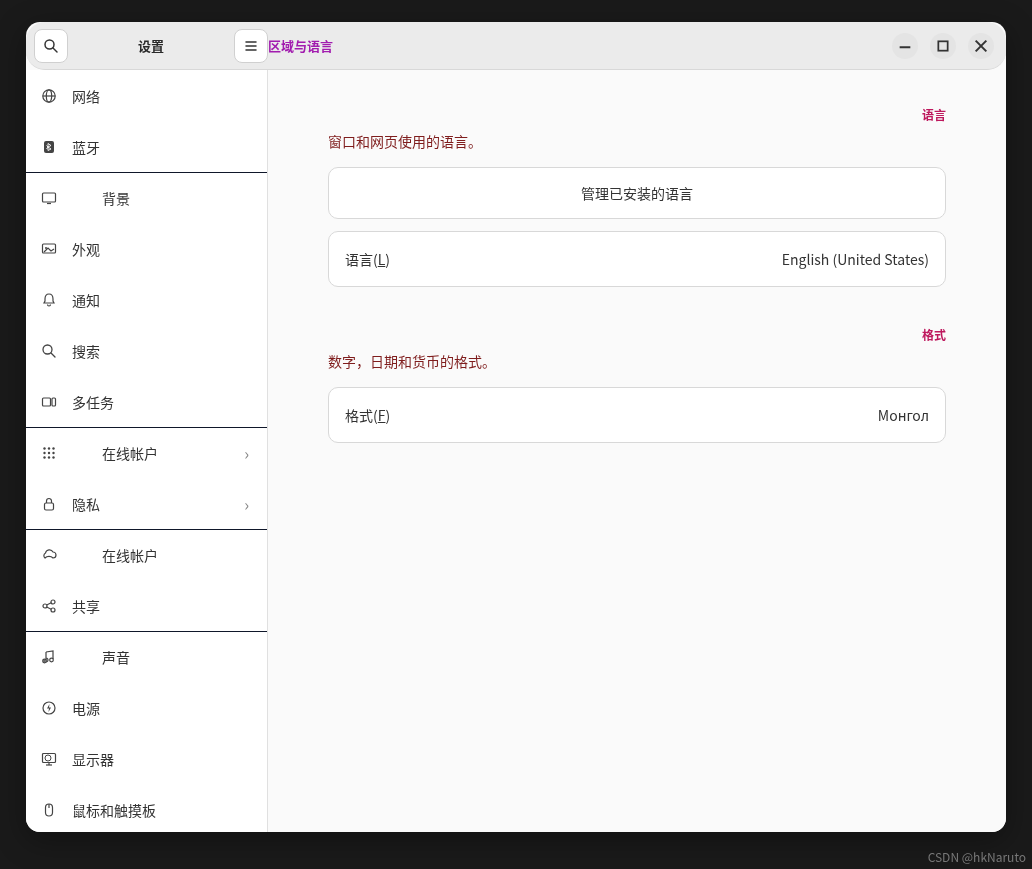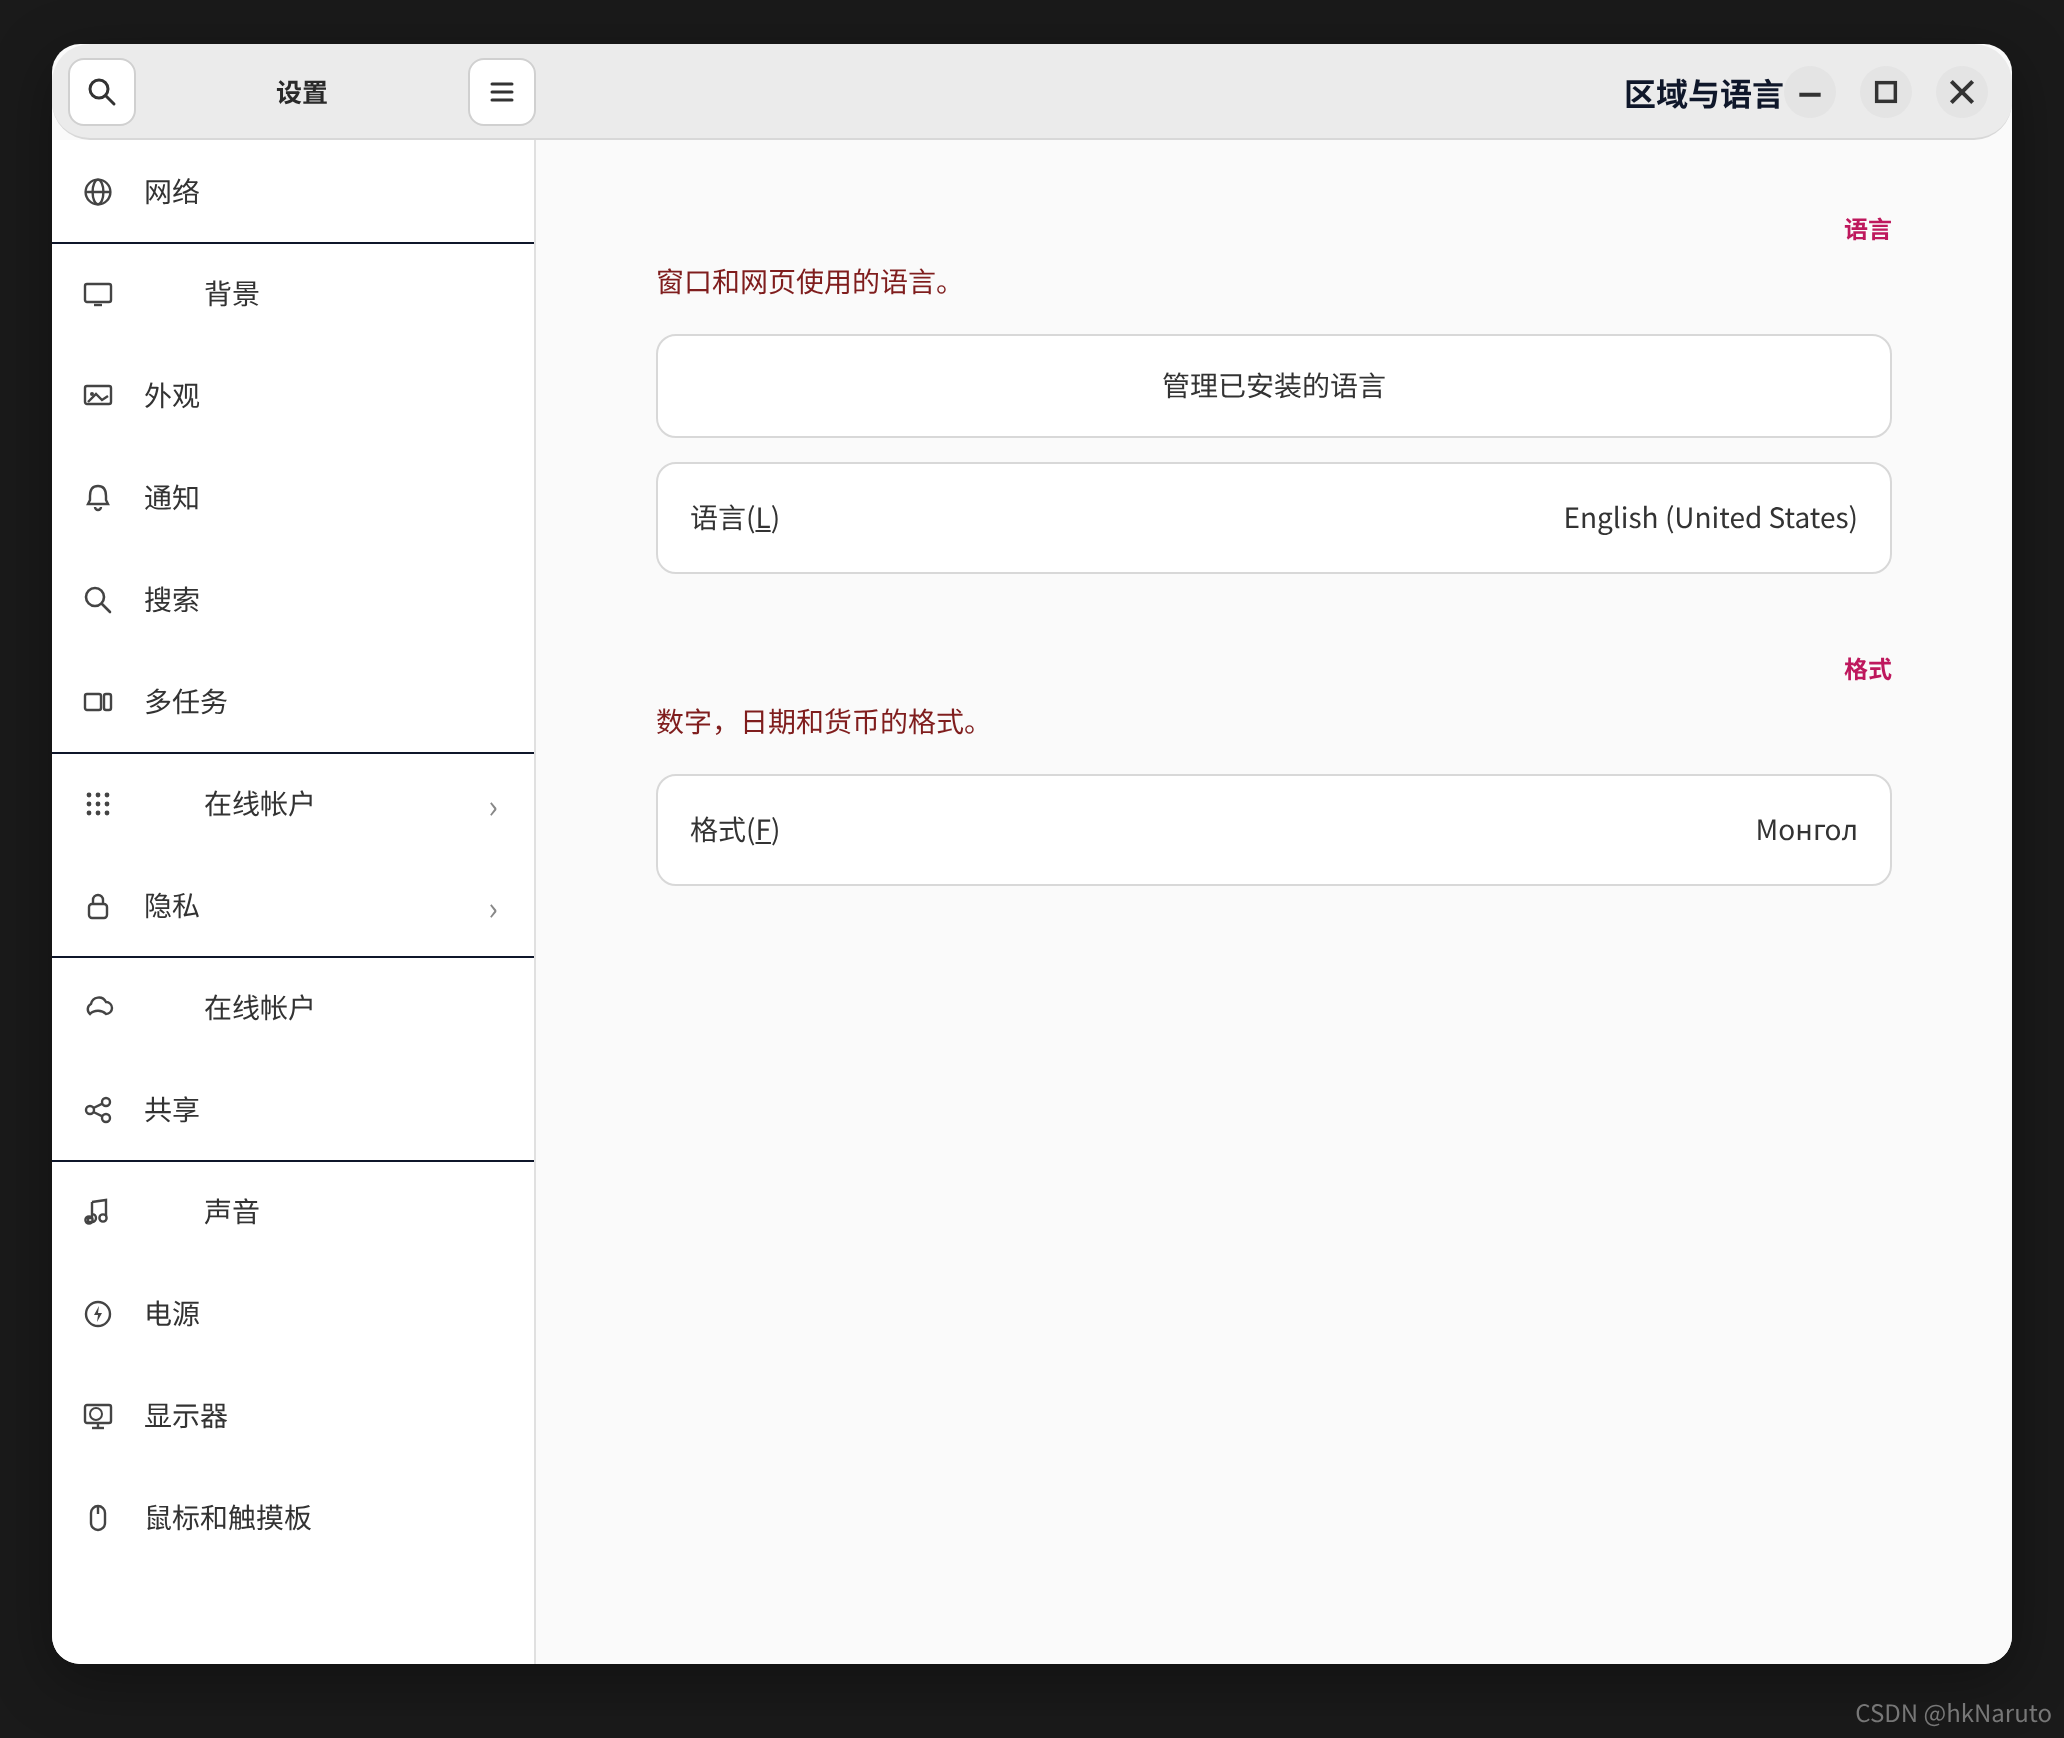--- a/index.html
+++ b/index.html
@@ -2,21 +2,21 @@
 <html><head>
 <meta charset="utf-8">
 <style>
 * { margin: 0; padding: 0; box-sizing: border-box; font-family: -apple-system, "Segoe UI", "Noto Sans CJK SC", "Microsoft YaHei", sans-serif; }
 body { background: #1a1a1a; width: 1032px; height: 869px; position: relative; }
 .window { position: absolute; top: 22px; left: 26px; width: 980px; height: 810px; background: #fafafa; border-radius: 14px; overflow: hidden; box-shadow: 0 8px 30px rgba(0,0,0,.35); display: flex; flex-direction: column; }
 .titlebar { height: 48px; background: #ebebeb; border-bottom: 1px solid #d8d8d8; display: flex; align-items: center; position: relative; border-radius: 19px; }
 .tb-left { display: flex; align-items: center; padding-left: 8px; gap: 6px; width: 242px; }
 .tb-btn { width: 34px; height: 34px; border: 1px solid #d0d0d0; border-radius: 8px; background: #fff; display: flex; align-items: center; justify-content: center; cursor: pointer; }
 .tb-title-left { flex: 1; text-align: center; font-size: 13px; font-weight: 600; color: #2a2a2a; }
-.tb-center { flex: 1; text-align: right; font-size: 16px; font-weight: 600; color: #0f172a; }
+.tb-center { flex: 1; text-align: left; font-size: 13px; font-weight: 600; color: #a21caf; }
 .tb-right { display: flex; align-items: center; gap: 12px; padding-right: 12px; }
 .win-btn { width: 26px; height: 26px; border-radius: 50%; background: #e4e4e4; display: flex; align-items: center; justify-content: center; cursor: pointer; }
 .win-btn.close { background: #e4e4e4; }
 .body { flex: 1; display: flex; overflow: hidden; }
 .sidebar { width: 242px; background: #fff; border-right: 1px solid #e0e0e0; overflow-y: auto; }
 .sb-item { display: flex; align-items: center; padding: 16px 14px; height: 51px; cursor: pointer; color: #333; font-size: 14px; gap: 14px; position: relative; }
 .sb-sep { border-top: 1px solid #0f172a; gap: 44px; }
 .sb-icon { width: 18px; height: 18px; display: flex; align-items: center; justify-content: center; color: #4a4a4a; flex-shrink: 0; }
 .sb-chev { position: absolute; right: 18px; color: #888; font-size: 16px; }
 .content { flex: 1; background: #fafafa; overflow-y: auto; padding: 36px 60px; }
@@ -81,20 +81,29 @@
         <div class="sb-item">
           <span class="sb-icon">
             <svg viewBox="0 0 16 16">
               <circle cx="8" cy="8" r="6.2" fill="none" stroke="#444" stroke-width="1.2"></circle>
               <ellipse cx="8" cy="8" rx="2.7" ry="6.2" fill="none" stroke="#444" stroke-width="1.2"></ellipse>
               <line x1="1.8" y1="8" x2="14.2" y2="8" stroke="#444" stroke-width="1.2"></line>
             </svg>
           </span>
           <span>网络</span>
         </div>
+        <div class="sb-item">
+          <span class="sb-icon">
+            <svg viewBox="0 0 16 16">
+              <rect x="3" y="2" width="10" height="12" rx="2" fill="#444"></rect>
+              <path d="M7 4.5 L10 6.5 L7 8 L10 10 L7 11.5 M7 4.5 V11.5 M5.5 6.5 L7 8 M5.5 10 L7 8" fill="none" stroke="#fff" stroke-width="0.9"></path>
+            </svg>
+          </span>
+          <span>蓝牙</span>
+        </div>
         <div class="sb-item sb-sep">
           <span class="sb-icon">
             <svg viewBox="0 0 16 16">
               <rect x="1.5" y="3" width="13" height="9" rx="1" fill="none" stroke="#444" stroke-width="1.2"></rect>
               <line x1="6" y1="13.5" x2="10" y2="13.5" stroke="#444" stroke-width="1.2"></line>
             </svg>
           </span>
           <span>背景</span>
         </div>
         <div class="sb-item">

